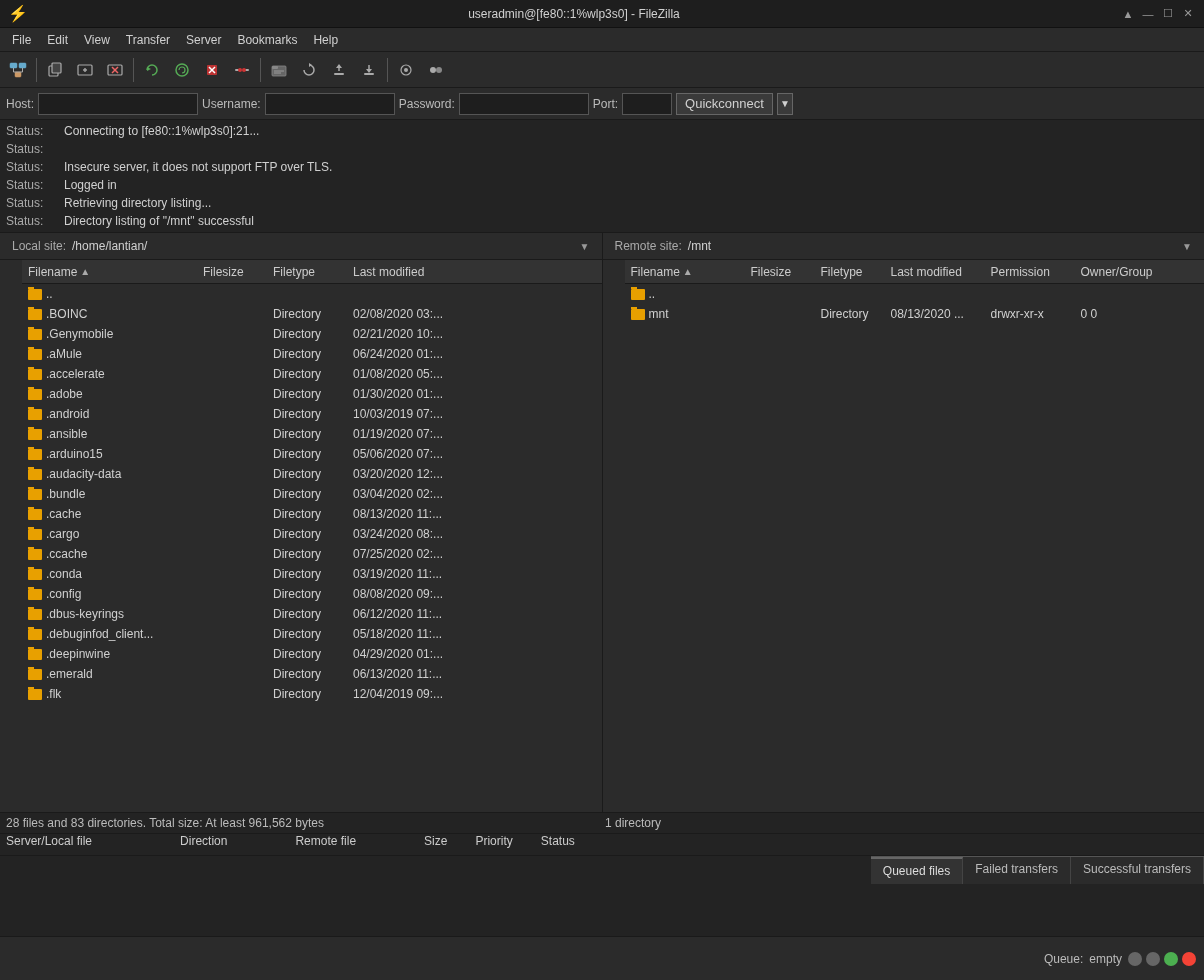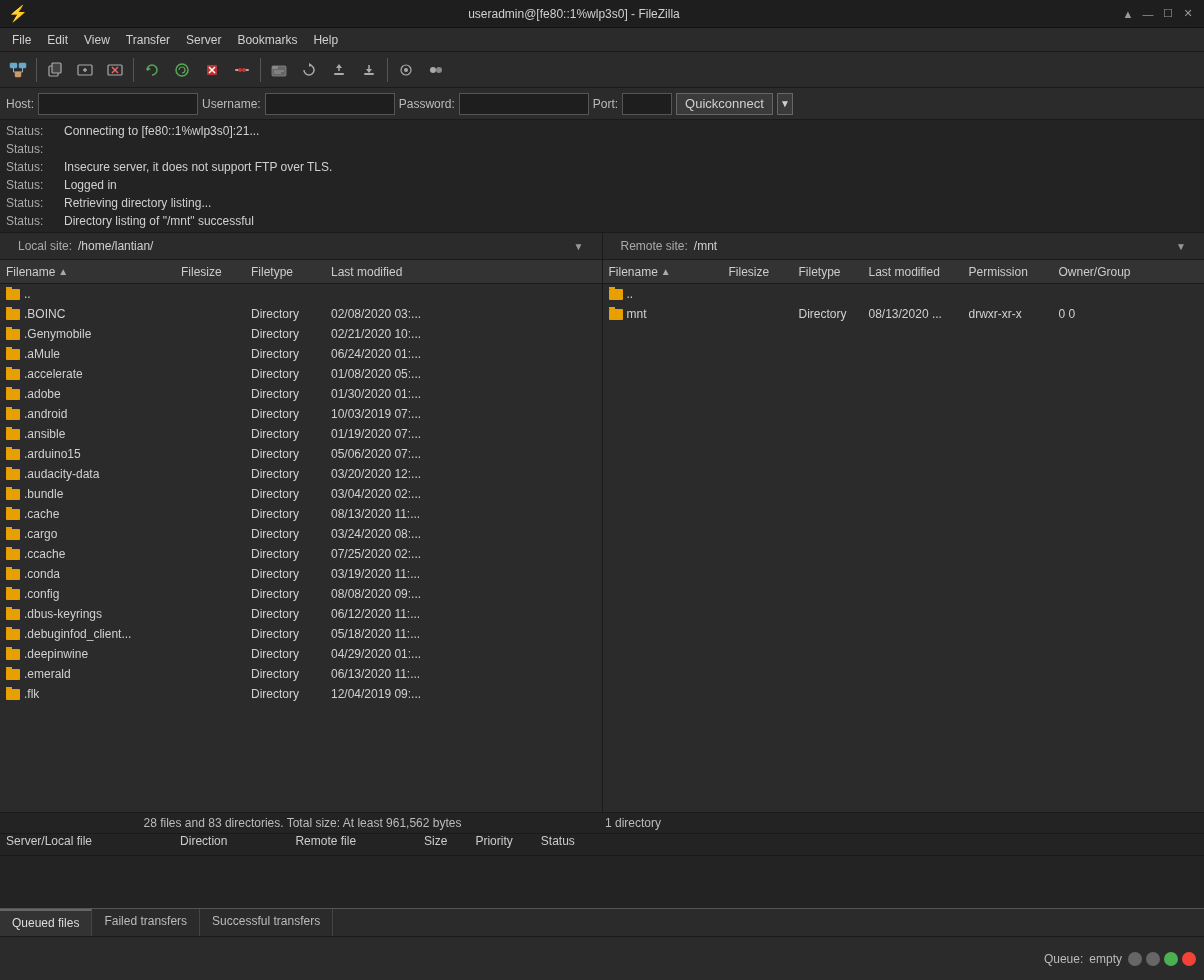--- a/index.html
+++ b/index.html
@@ -147,21 +147,21 @@
     #site-bars {
       display: flex;
       border-bottom: 1px solid #1a1a1a;
       background: #2b2b2b;
     }
     .site-bar {
       flex: 1;
       height: 26px;
       display: flex;
       align-items: center;
-      padding: 0 18px;
+      padding: 0 12px;
       gap: 6px;
     }
     .site-bar:first-child { border-right: 1px solid #1a1a1a; }
     .site-bar label { color: #aaa; font-size: 12px; }
     .site-bar .path {
       color: #d0d0d0;
       font-size: 12px;
       flex: 1;
     }
     .site-bar .dropdown-arrow {
@@ -173,20 +173,21 @@
     #main-panels {
       display: flex;
       flex: 1;
       overflow: hidden;
     }
     .file-panel {
       flex: 1;
       display: flex;
       flex-direction: column;
       overflow: hidden;
+      padding-left: 22px;
     }
     .file-panel:first-child { border-right: 1px solid #1a1a1a; }
     
     .col-headers {
       background: #333;
       display: flex;
       height: 24px;
       align-items: center;
       border-bottom: 1px solid #1a1a1a;
       padding: 0 2px;
@@ -251,39 +252,38 @@
     
     #statusbar {
       background: #232323;
       height: 22px;
       display: flex;
       align-items: center;
       padding: 0 6px;
       border-top: 1px solid #1a1a1a;
       border-bottom: 1px solid #1a1a1a;
     }
-    #statusbar .local-status { flex: 1; color: #bbb; font-size: 12px; text-align: center; }
+    #statusbar .local-status { flex: 1; color: #bbb; font-size: 12px; }
     #statusbar .remote-status { flex: 1; color: #bbb; font-size: 12px; padding-left: 6px; }
     
     #queue-area {
       background: #232323;
       height: 22px;
       display: flex;
       align-items: flex-start;
       padding: 0 6px;
       gap: 8px;
       border-bottom: 1px solid #1a1a1a;
     }
     .queue-col { color: #ccc; font-size: 12px; }
     
     #queue-tabs-area {
       flex: 0 0 80px;
       background: #232323;
       display: flex;
-      flex-direction: column;
     }
     #queue-tabs {
       display: flex;
       background: #2b2b2b;
       border-top: 1px solid #555;
       height: 28px;
     }
     .q-tab {
       padding: 5px 12px;
       font-size: 12px;

